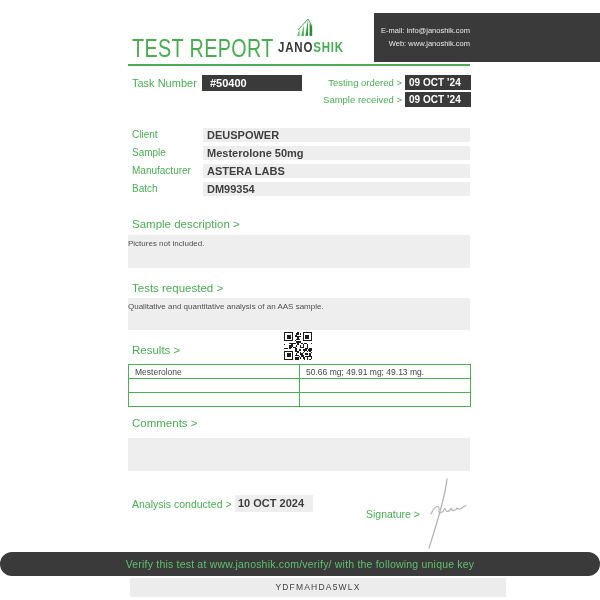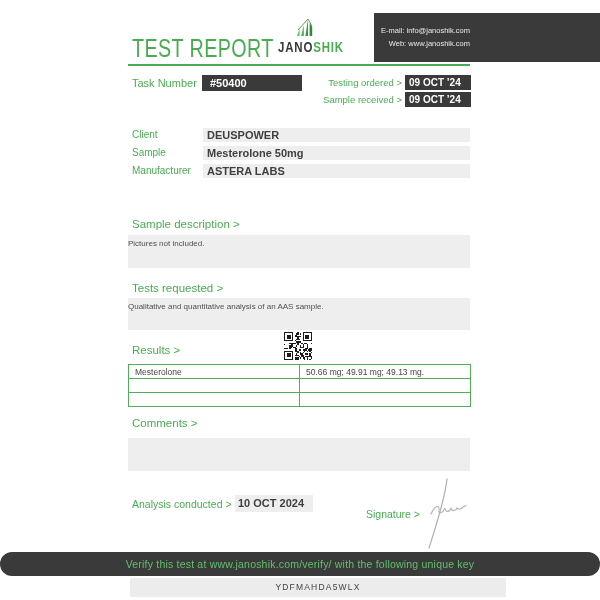--- a/index.html
+++ b/index.html
@@ -119,20 +119,24 @@
     <span class="lbl">Client</span>
     <span class="val">DEUSPOWER</span>
   </div>
   <div class="detail-row" style="top:146px">
     <span class="lbl">Sample</span>
     <span class="val">Mesterolone 50mg</span>
   </div>
   <div class="detail-row" style="top:164px">
     <span class="lbl">Manufacturer</span>
     <span class="val">ASTERA LABS</span>
+  </div>
+  <div class="detail-row" style="top:182px">
+    <span class="lbl">Batch</span>
+    <span class="val">DM99354</span>
   </div>
 
   <div class="sec-head" style="top:218px">Sample description &gt;</div>
   <div class="sec-box" style="top:235px;height:33px">Pictures not included.</div>
 
   <div class="sec-head" style="top:282px">Tests requested &gt;</div>
   <div class="sec-box" style="top:298px;height:32px">Qualitative and quantitative analysis of an AAS sample.</div>
 
   <div class="sec-head" style="top:344px">Results &gt;</div>
   <svg class="qr" width="28" height="28" viewBox="0 0 21 21" shape-rendering="crispEdges">

